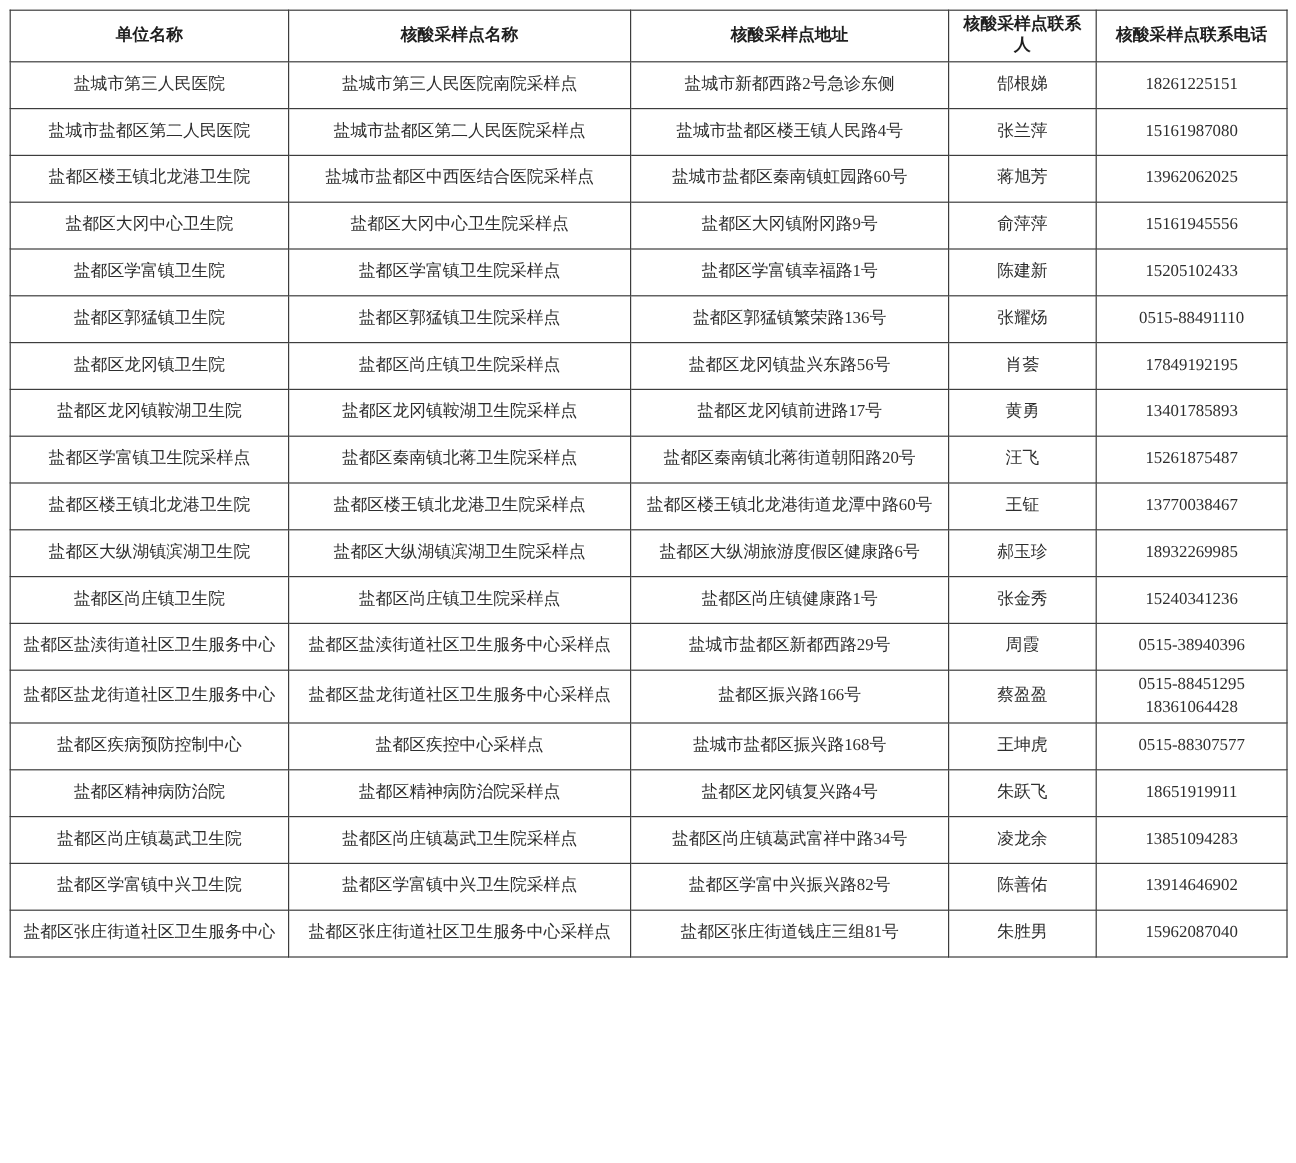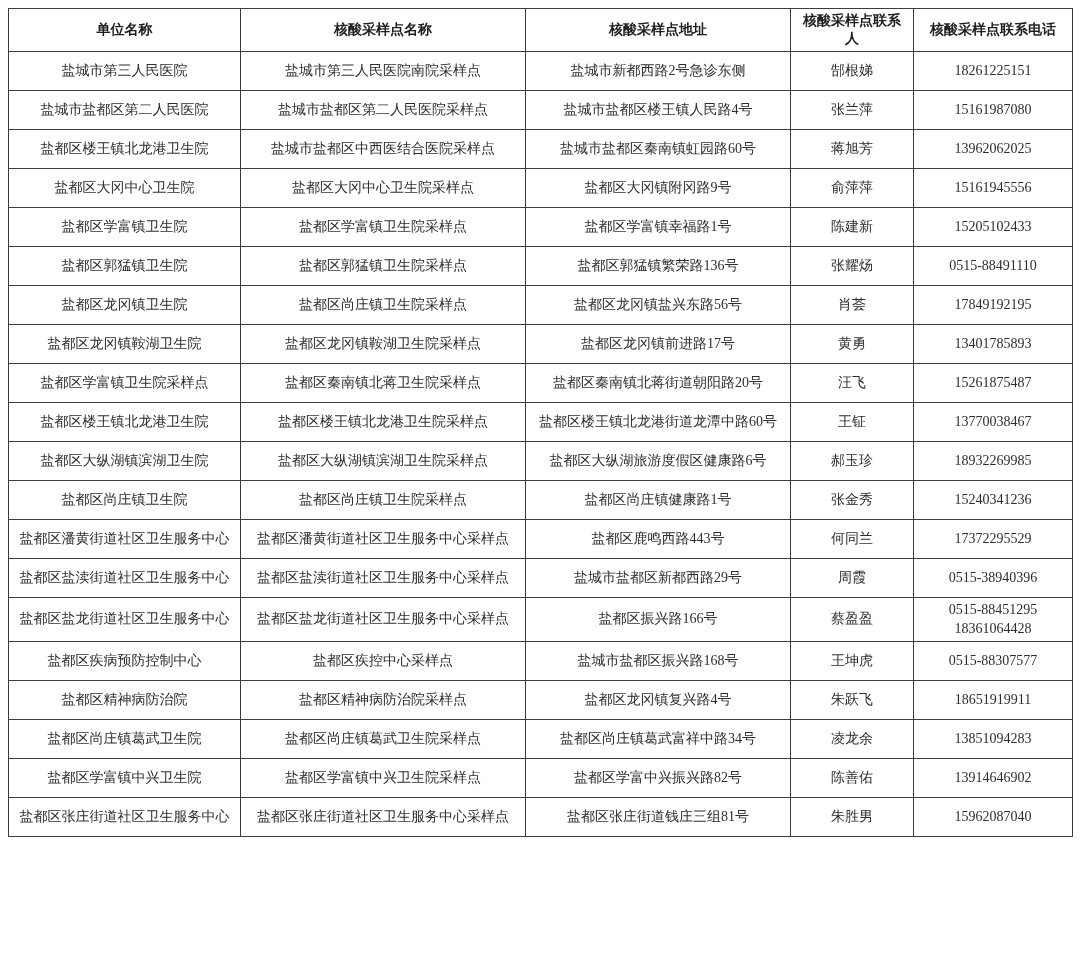--- a/index.html
+++ b/index.html
@@ -150,27 +150,20 @@
           <td class="cell-phone">18932269985</td>
         </tr>
         <tr>
           <td class="cell-unit">盐都区尚庄镇卫生院</td>
           <td class="cell-site">盐都区尚庄镇卫生院采样点</td>
           <td class="cell-address">盐都区尚庄镇健康路1号</td>
           <td class="cell-contact">张金秀</td>
           <td class="cell-phone">15240341236</td>
         </tr>
         <tr>
-          <td class="cell-unit">盐都区潘黄街道社区卫生服务中心</td>
-          <td class="cell-site">盐都区潘黄街道社区卫生服务中心采样点</td>
-          <td class="cell-address">盐都区鹿鸣西路443号</td>
-          <td class="cell-contact">何同兰</td>
-          <td class="cell-phone">17372295529</td>
-        </tr>
-        <tr>
           <td class="cell-unit">盐都区盐渎街道社区卫生服务中心</td>
           <td class="cell-site">盐都区盐渎街道社区卫生服务中心采样点</td>
           <td class="cell-address">盐城市盐都区新都西路29号</td>
           <td class="cell-contact">周霞</td>
           <td class="cell-phone">0515-38940396</td>
         </tr>
         <tr>
           <td class="cell-unit">盐都区盐龙街道社区卫生服务中心</td>
           <td class="cell-site">盐都区盐龙街道社区卫生服务中心采样点</td>
           <td class="cell-address">盐都区振兴路166号</td>

